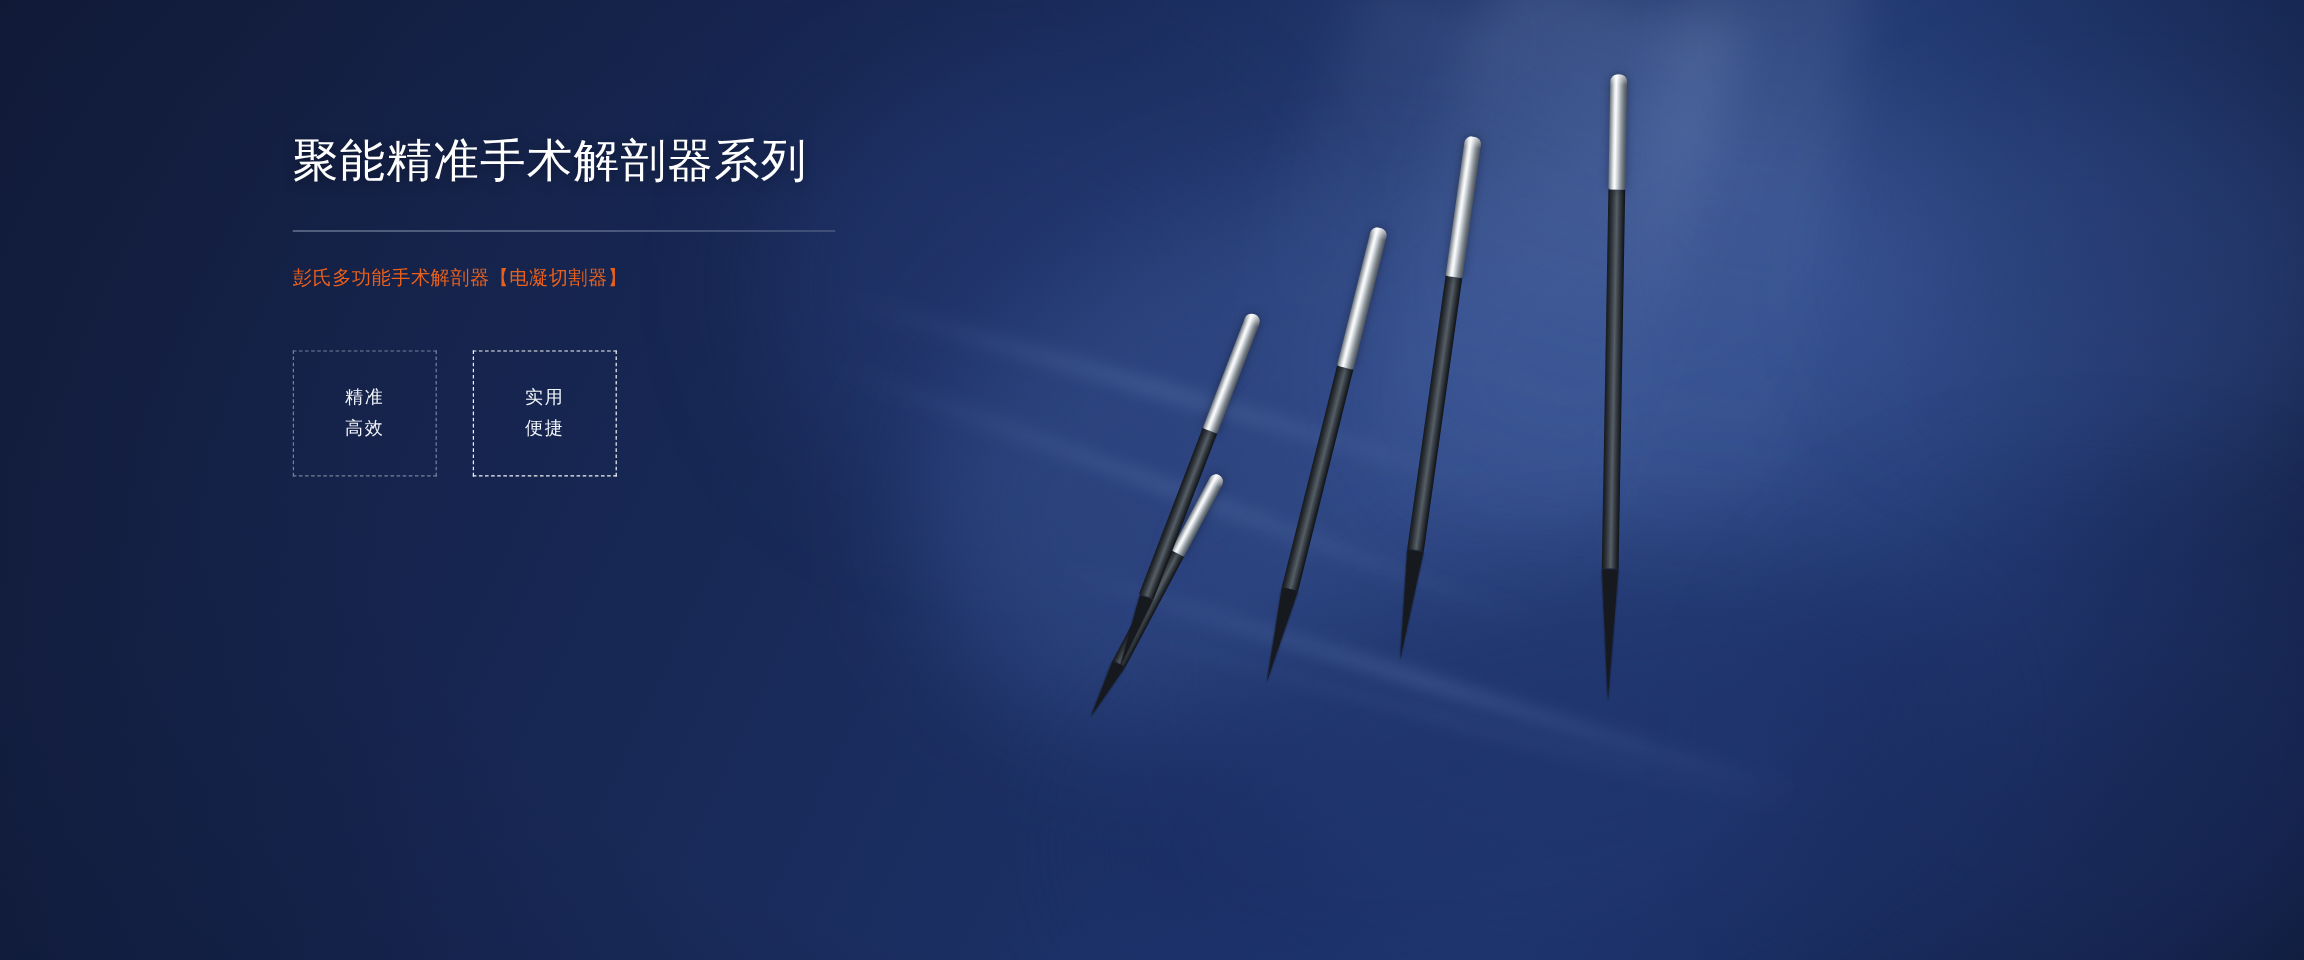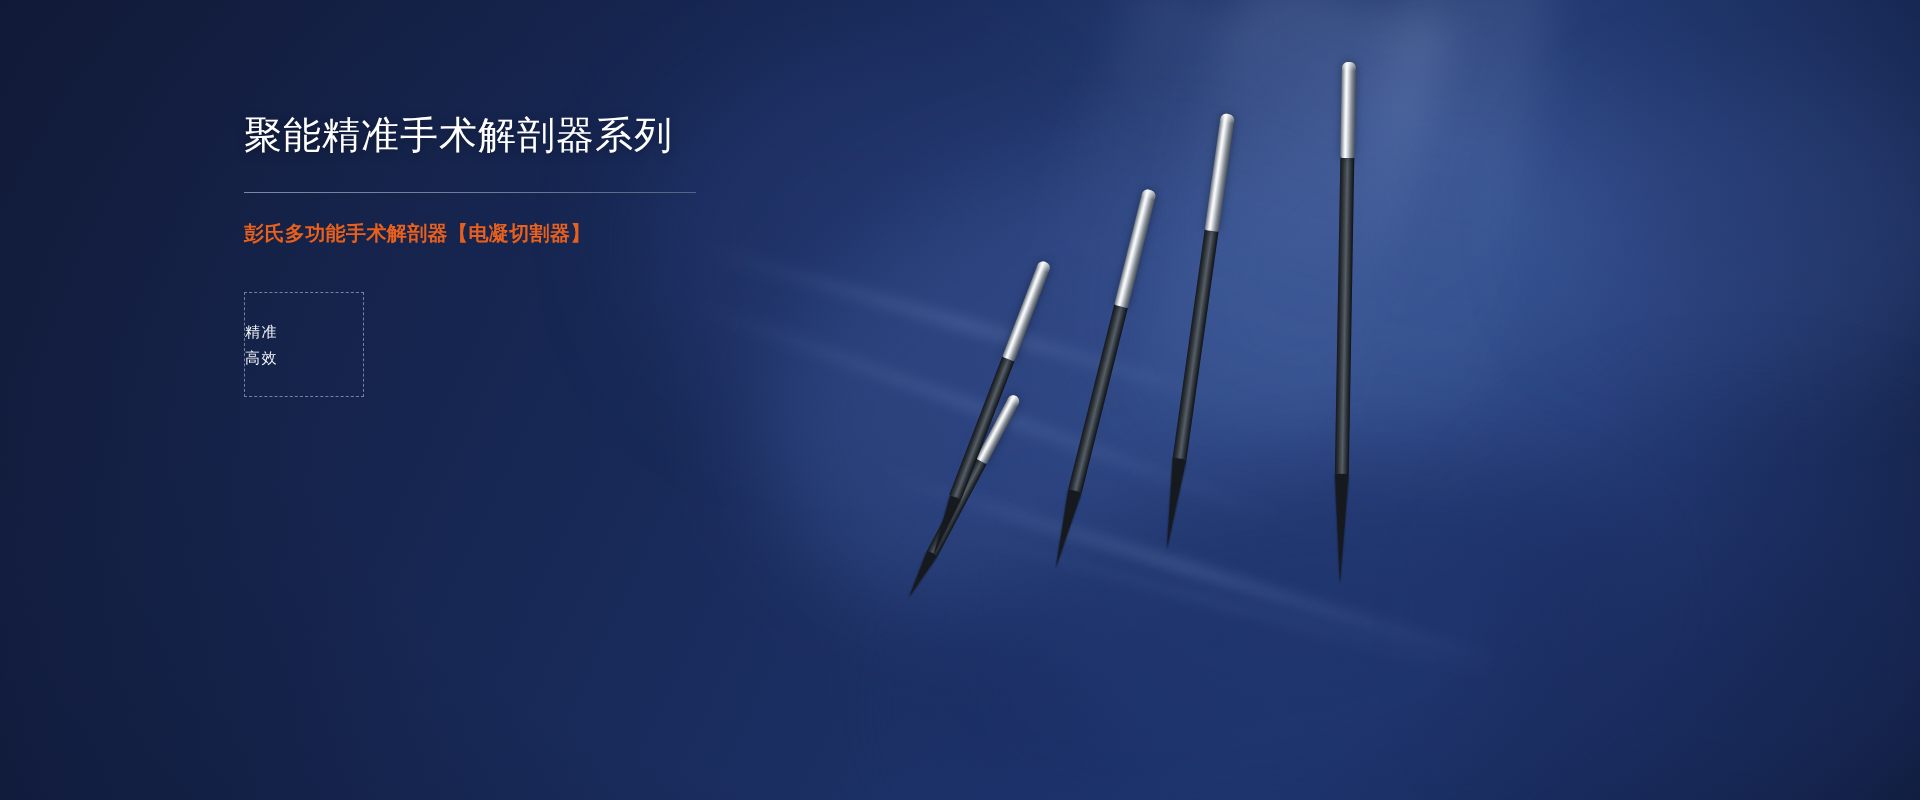--- a/index.html
+++ b/index.html
@@ -55,28 +55,28 @@
     letter-spacing:1px;white-space:nowrap;
     text-shadow:0 2px 10px rgba(0,0,0,.35);
   }
   .title-en{
     margin-top:10px;color:#9aa6bd;font-size:37px;line-height:44px;
     font-weight:300;letter-spacing:4.5px;white-space:nowrap;
   }
   .divider{margin-top:34px;width:452px;height:1px;
     background:linear-gradient(to right,#8c9ab5 0%,#7b8aa8 55%,#5e6d8c 100%);opacity:.85;}
   .product{
-    margin-top:29px;color:#e8601c;font-size:20px;line-height:22px;
-    font-weight:700;letter-spacing:.4px;white-space:nowrap;
+    margin-top:29px;color:#e8601c;font-size:16px;line-height:22px;
+    font-weight:400;letter-spacing:.4px;white-space:nowrap;
   }
 
   .features{margin-top:48px;display:flex;gap:30px;}
   .fbox{
     width:118px;height:103px;display:flex;flex-direction:column;
-    justify-content:center;gap:9px;
+    align-items:center;justify-content:center;gap:9px;
     border:1px dashed rgba(196,206,224,0.55);
   }
   .fbox.bright{border-color:rgba(255,255,255,0.95);}
   .fline{color:#f2f5fa;font-size:15px;line-height:17px;letter-spacing:1.5px;}
 
   
   .tools{position:absolute;left:0;top:0;width:1920px;height:800px;}
   .tool{position:absolute;transform-origin:top center;}
   .grip{
     width:100%;border-radius:6px 6px 2px 2px;
@@ -160,16 +160,20 @@
   <div class="copy">
     <div class="title-cn">聚能精准手术解剖器系列</div>
     <div class="divider"></div>
     <div class="product">彭氏多功能手术解剖器【电凝切割器】</div>
 
     <div class="features">
       <div class="fbox">
         <span class="fline">精准</span>
         <span class="fline">高效</span>
       </div>
+      <div class="fbox bright">
+        <span class="fline">实用</span>
+        <span class="fline">便捷</span>
+      </div>
     </div>
   </div>
 
 </div>
 
 </body></html>

